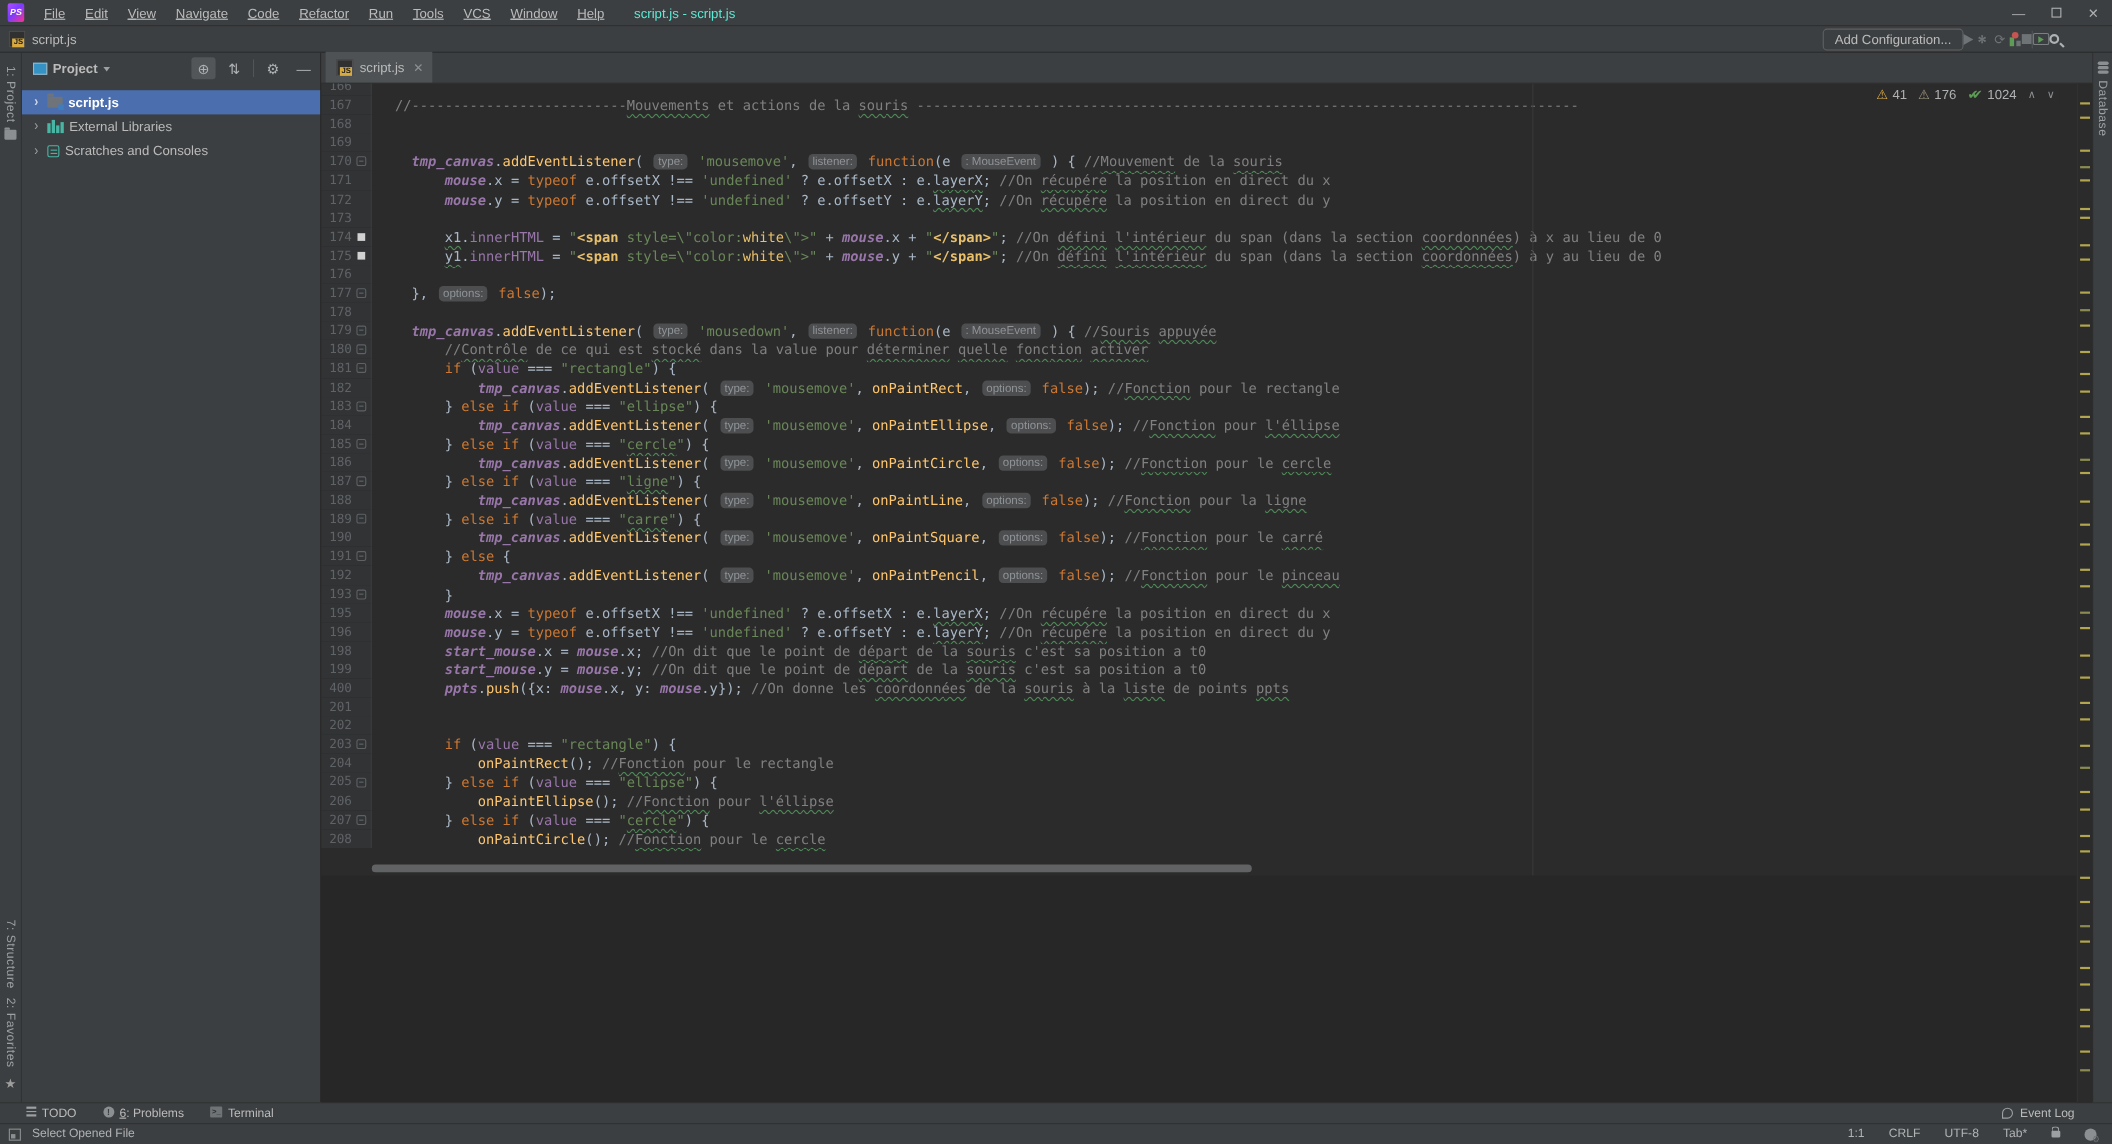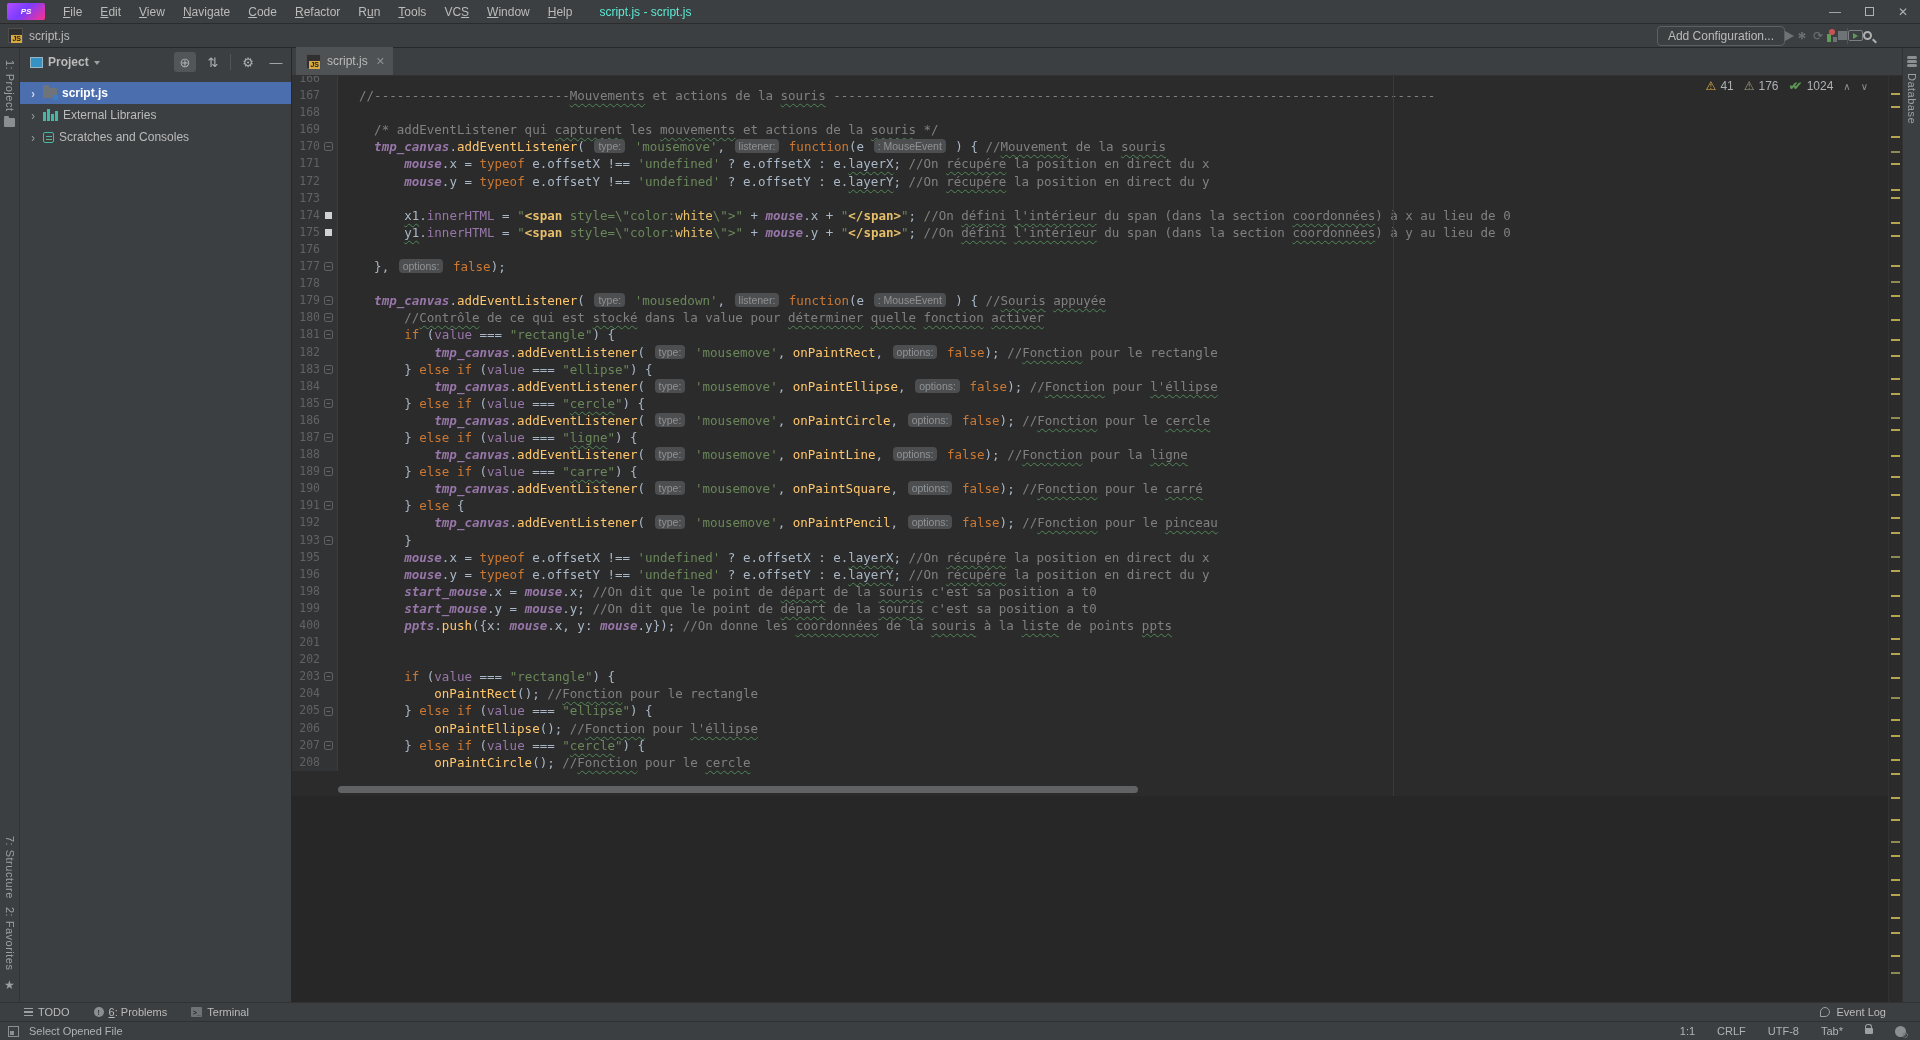--- a/index.html
+++ b/index.html
@@ -3,21 +3,21 @@
 <meta charset="utf-8">
 <style>
   * { margin:0; padding:0; box-sizing:border-box; }
   html,body { width:1920px; height:1040px; overflow:hidden; background:#3c3f41;
               font-family:"Liberation Sans", sans-serif; color:#bbbbbb; }
   #app { width:1920px; height:1040px; display:flex; flex-direction:column; }
 
   
   #titlebar { height:24px; background:#3c3f41; display:flex; align-items:center;
               border-bottom:1px solid #2b2b2b; flex:none; }
-  #app-logo { width:38px; height:17px; margin:0 9px 0 7px; border-radius:2px;
+  #app-logo { width:15px; height:17px; margin:0 9px 0 7px; border-radius:2px;
               background:linear-gradient(135deg,#b24dff 0%,#7a3cff 45%,#ff318c 100%);
               color:#fff; font-size:8px; font-weight:bold; display:flex; align-items:center; justify-content:center;font-style:italic; }
   .menu-item { font-size:12px; color:#bbbbbb; padding:3px 9px; cursor:default; }
   .menu-item u { text-decoration:underline; }
   #window-title { font-size:12px; color:#5eead4; margin-left:18px; }
   #win-controls { margin-left:auto; display:flex; align-items:center; height:100%; }
   .winbtn { width:34px; height:100%; display:flex; align-items:center; justify-content:center; color:#afb1b3; font-size:12px; }
   .winbtn .sq { width:9px; height:9px; border:1px solid #afb1b3; display:inline-block; }
 
   
@@ -111,21 +111,21 @@
   #error-stripe { position:absolute; top:28px; right:0; bottom:0; width:14px; background:#2b2b2b; border-left:1px solid #323232; }
   .tick { position:absolute; left:2px; width:9px; height:2px; }
 
   
   #right-stripe { width:18px; background:#3c3f41; border-left:1px solid #323232; display:flex; flex-direction:column; align-items:center; padding-top:8px; flex:none; }
   .db-ico { width:10px; height:3px; border-radius:2px; background:#8c8f91; margin-bottom:2px; box-shadow:0 4px 0 #8c8f91, 0 8px 0 #8c8f91; }
   #right-stripe .vlabel { margin-top:12px; }
 
   
   #bottom-stripe { height:19px; background:#3c3f41; border-top:1px solid #323232; display:flex; align-items:center; font-size:11px; color:#bbbbbb; flex:none; }
-  .bt-item { display:flex; align-items:center; gap:5px; margin-left:24px; }
+  .bt-item { display:flex; align-items:flex-start; gap:5px; margin-left:24px; }
   .bt-item u { text-decoration:underline; }
   .ico-todo { display:inline-flex; flex-direction:column; gap:2px; }
   .ico-todo i { width:9px; height:1.5px; background:#9da0a2; display:block; }
   .ico-problems { width:10px; height:10px; border-radius:50%; background:#8c8f91; color:#3c3f41; font-size:8px; font-weight:bold; display:inline-flex; align-items:center; justify-content:center; }
   .ico-terminal { width:11px; height:10px; background:#6e7376; border-radius:1px; color:#2b2b2b; font-size:7px; font-weight:bold; display:inline-flex; align-items:center; justify-content:center; }
   #bt-right { margin-left:auto; margin-right:34px; display:flex; align-items:center; gap:6px; }
   .ico-balloon { width:10px; height:10px; border:1.5px solid #9da0a2; border-radius:50% 50% 50% 0; display:inline-block; }
 
   
   #statusbar { height:19px; background:#3c3f41; border-top:1px solid #303030; display:flex; align-items:center; font-size:11px; color:#b0b2b4; flex:none; }
@@ -137,21 +137,21 @@
   .hector { width:11px; height:11px; border-radius:50%; background:#8c8f91; position:relative; display:inline-block; }
   .hector:after { content:"⚙"; position:absolute; right:-3px; bottom:-3px; font-size:8px; color:#6e7376; }
 </style>
 </head>
 <body>
 
 <div id="app">
 
   <div id="titlebar">
     <div id="app-logo">PS</div>
-    <div id="menubar" style="display: flex;">
+    <div id="menubar" style="display: flex; text-decoration: underline;">
         <span class="menu-item"><u>F</u>ile</span>
         <span class="menu-item"><u>E</u>dit</span>
         <span class="menu-item"><u>V</u>iew</span>
         <span class="menu-item"><u>N</u>avigate</span>
         <span class="menu-item"><u>C</u>ode</span>
         <span class="menu-item"><u>R</u>efactor</span>
         <span class="menu-item">R<u>u</u>n</span>
         <span class="menu-item"><u>T</u>ools</span>
         <span class="menu-item">VC<u>S</u></span>
         <span class="menu-item"><u>W</u>indow</span>
@@ -267,21 +267,20 @@
                 <span class="cd"><span class="tc">  //--------------------------</span><span class="tc sq">Mouvements</span><span class="tc"> et actions de la </span><span class="tc sq">souris</span><span class="tc"> --------------------------------------------------------------------------------</span></span>
               </div>
               <div class="ln">
                 <span class="num">168</span>
                 <span class="mk"></span>
                 <span class="cd"></span>
               </div>
               <div class="ln">
                 <span class="num">169</span>
                 <span class="mk"></span>
-                <span class="cd"><span class="tc">    /* addEventListener qui </span><span class="tc sq">capturent</span><span class="tc"> les </span><span class="tc sq">mouvements</span><span class="tc"> et actions de la </span><span class="tc sq">souris</span><span class="tc"> */</span></span>
               </div>
               <div class="ln">
                 <span class="num">170</span>
                 <span class="mk">
                   <span class="fold">−</span>
                 </span>
                 <span class="cd"><span class="tp">    </span><span class="tg">tmp_canvas</span><span class="tp">.</span><span class="tf">addEventListener</span><span class="tp">( </span><span class="th">type:</span><span class="tp"> </span><span class="ts">'mousemove'</span><span class="tp">, </span><span class="th">listener:</span><span class="tp"> </span><span class="tk">function</span><span class="tp">(e </span><span class="th">: MouseEvent</span><span class="tp"> ) { </span><span class="tc">//</span><span class="tc sq">Mouvement</span><span class="tc"> de la </span><span class="tc sq">souris</span></span>
               </div>
               <div class="ln">
                 <span class="num">171</span>

